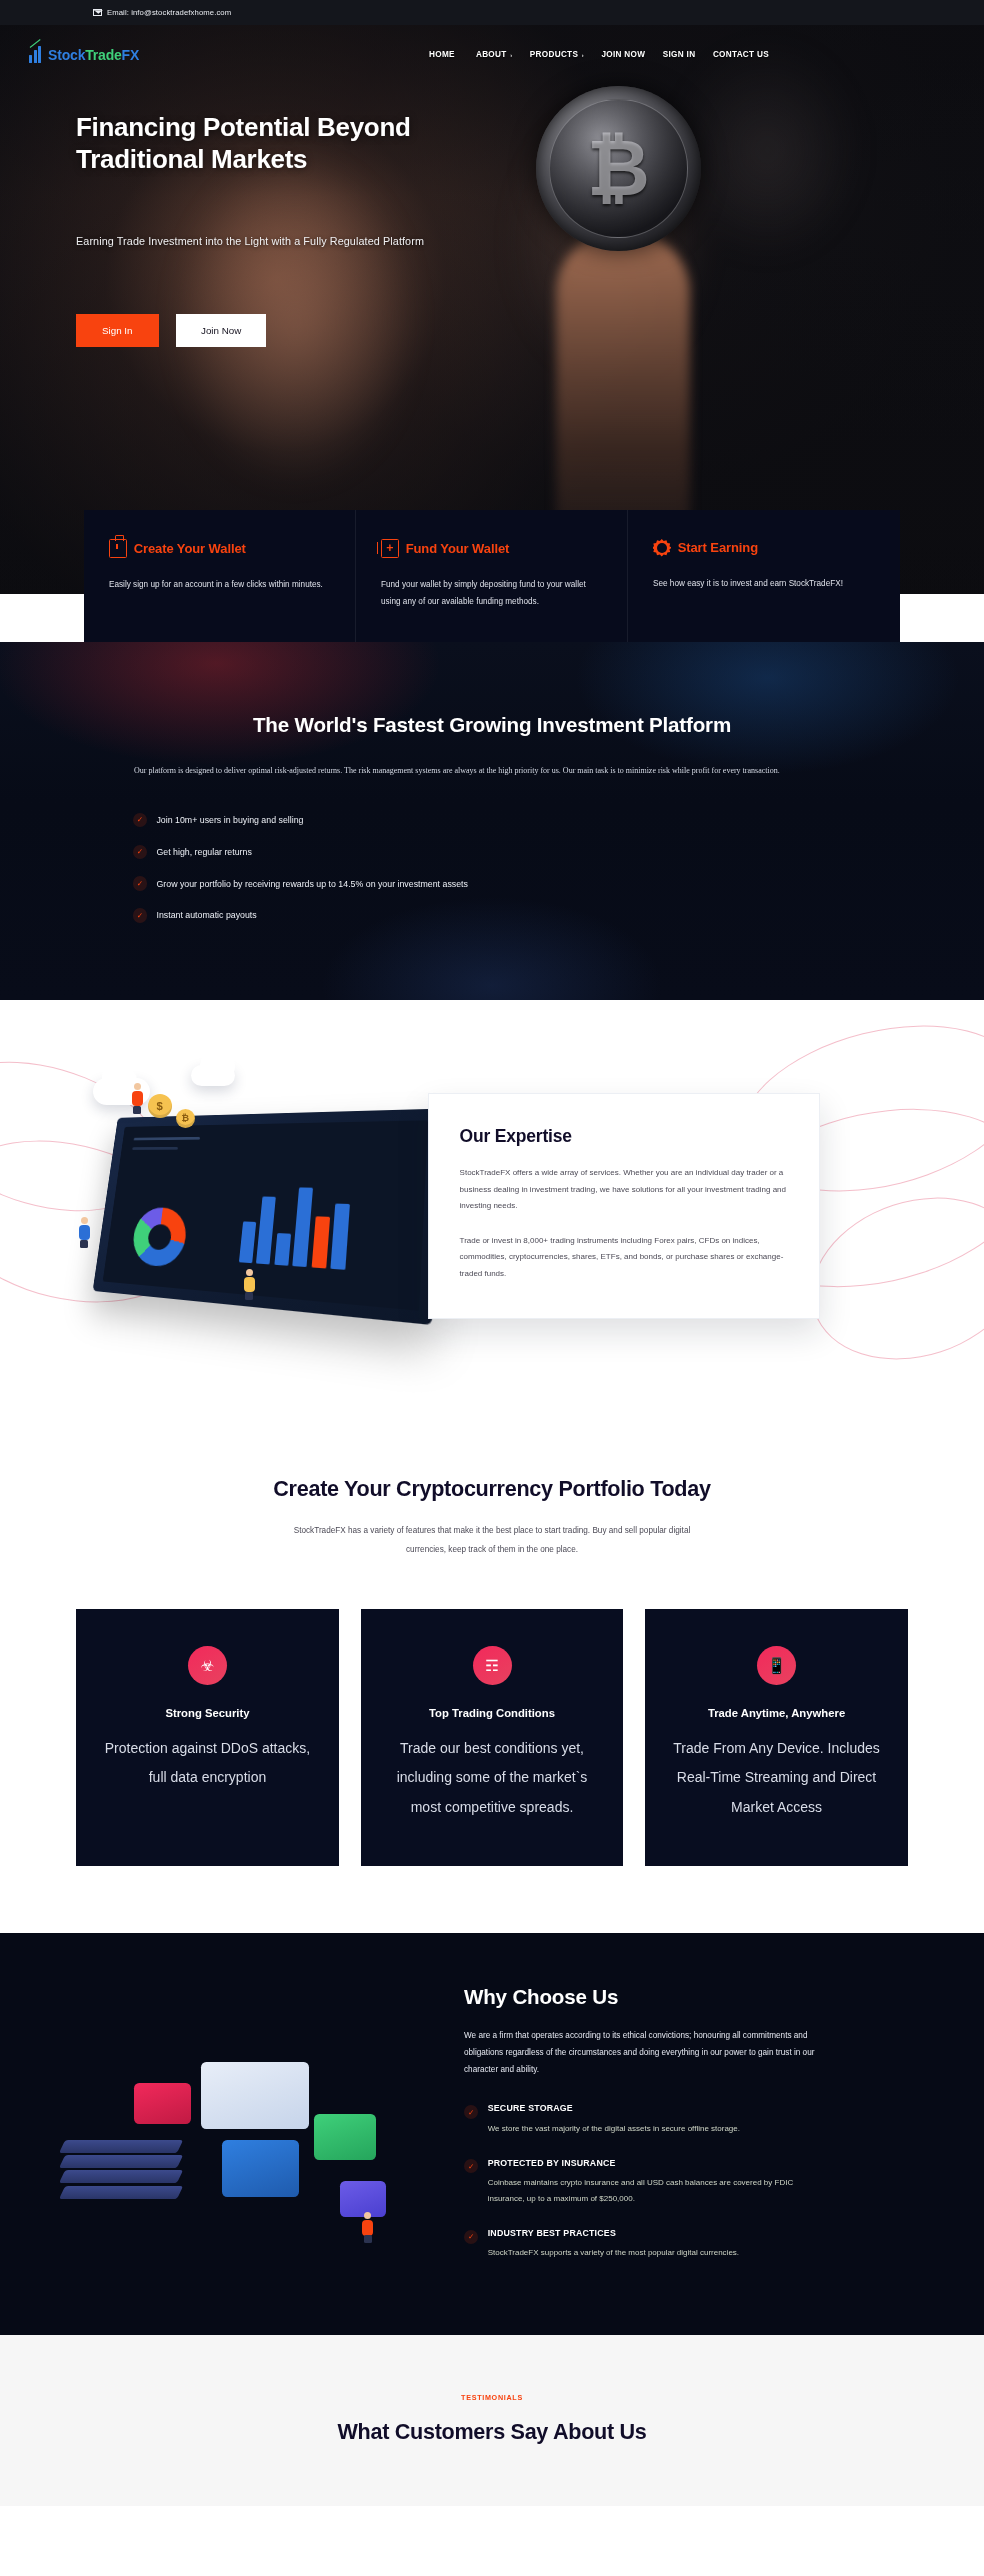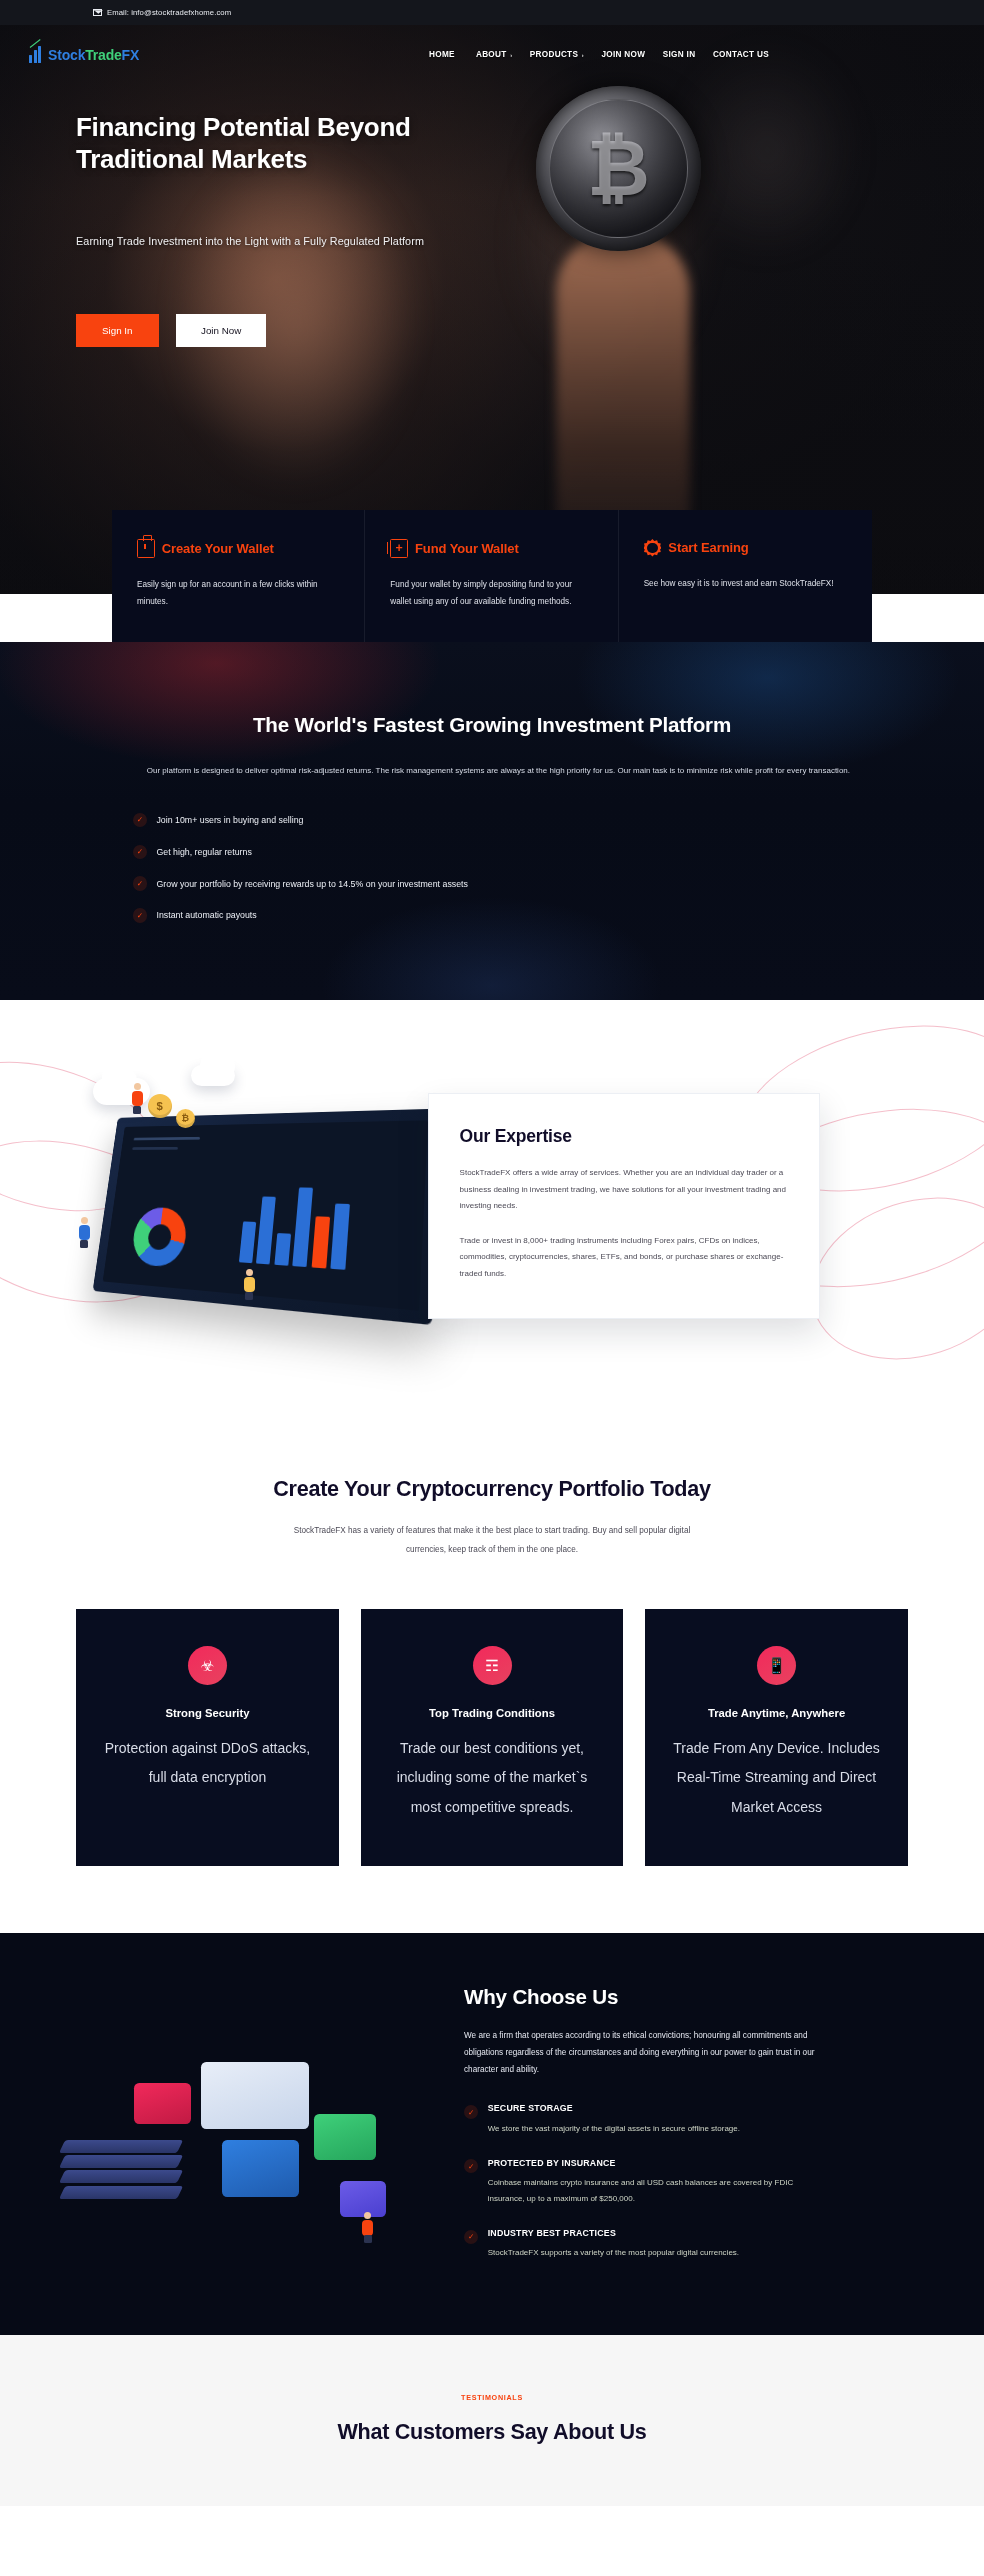--- a/index.html
+++ b/index.html
@@ -107,21 +107,21 @@
   .btn-primary{
     background:#f8430f; color:#fff; border:none; padding:10.8px 26px; font-size:9.8px;
     cursor:pointer; font-family:"Liberation Sans", sans-serif;
   }
   .btn-ghost{
     background:#fff; color:#15121f; border:none; padding:10.8px 25px; font-size:9.8px;
     cursor:pointer; font-family:"Liberation Sans", sans-serif;
   }
 
   
-  .steps-wrap{ position:relative; margin-top:-84px; z-index:20; padding:0 112px; }
+  .steps-wrap{ position:relative; margin-top:-84px; z-index:20; padding:0 84px; }
   .steps{ display:grid; grid-template-columns:repeat(3,1fr); background:#070b1c; }
   .step{ padding:29px 25px 32px 25px; border-right:0.5px solid rgba(255,255,255,.07); }
   .step:last-child{ border-right:none; }
   .step-head{ display:flex; align-items:center; gap:7.2px; }
   .step-ico{ width:17.5px; height:18.5px; position:relative; flex:none; }
   .step-title{ color:#f8430f; font-size:13px; font-weight:bold; letter-spacing:-0.1px; }
   .step-text{ margin-top:18.5px; color:#dfe2ea; font-size:8.2px; line-height:2.1; }
 
   
   .ico-case{ border:1.5px solid #f8430f; border-radius:1.5px; }
@@ -152,22 +152,22 @@
   .fastest{
     position:relative; padding:55px 0 61px; color:#fff; overflow:hidden;
     background:
       radial-gradient(ellipse 361px 165px at 22% 6%, rgba(190,40,50,.40), rgba(0,0,0,0) 62%),
       radial-gradient(ellipse 309px 155px at 78% 10%, rgba(30,90,160,.35), rgba(0,0,0,0) 62%),
       radial-gradient(ellipse 258px 134px at 50% 96%, rgba(40,70,130,.30), rgba(0,0,0,0) 66%),
       linear-gradient(180deg,#0a0f1d 0%, #070b17 45%, #080c19 100%);
   }
   .fastest .inner{ max-width:737px; margin:16px auto; padding:0 7.2px; }
   .fastest h2{ text-align:center; font-size:20.6px; font-weight:bold; letter-spacing:-0.2px; }
-  .fastest p.lead2{ margin:24px auto 0; max-width:716px; text-align:right;
-    color:#d6dbe6; font-size:8px; line-height:2.4; }
+  .fastest p.lead2{ margin:24px auto 0; max-width:716px; text-align:left;
+    color:#d6dbe6; font-size:8px; line-height:2.4;font-family:Liberation Serif, serif; }
   .checks{ margin-top:32px; display:flex; flex-direction:column; gap:17.5px; padding-left:2.1px; }
   .check-row{ display:flex; align-items:center; gap:9.3px; }
   .chk{ width:14.4px; height:14.4px; border-radius:50%; background:rgba(248,67,15,.14);
     display:flex; align-items:center; justify-content:center; color:#f8430f; font-size:7.7px; flex:none;}
   .check-row span.t{ font-size:8.8px; color:#eef1f7; }
 
   
   .expertise{ position:relative; background:#fff; padding:47px 0 61px; overflow:hidden; }
   .exp-rings{ position:absolute; right:-62px; top:31px; width:330px; height:340px; pointer-events:none; }
   .ring{ position:absolute; border:1px solid #f0a8b8; border-radius:50%; opacity:.75; }

